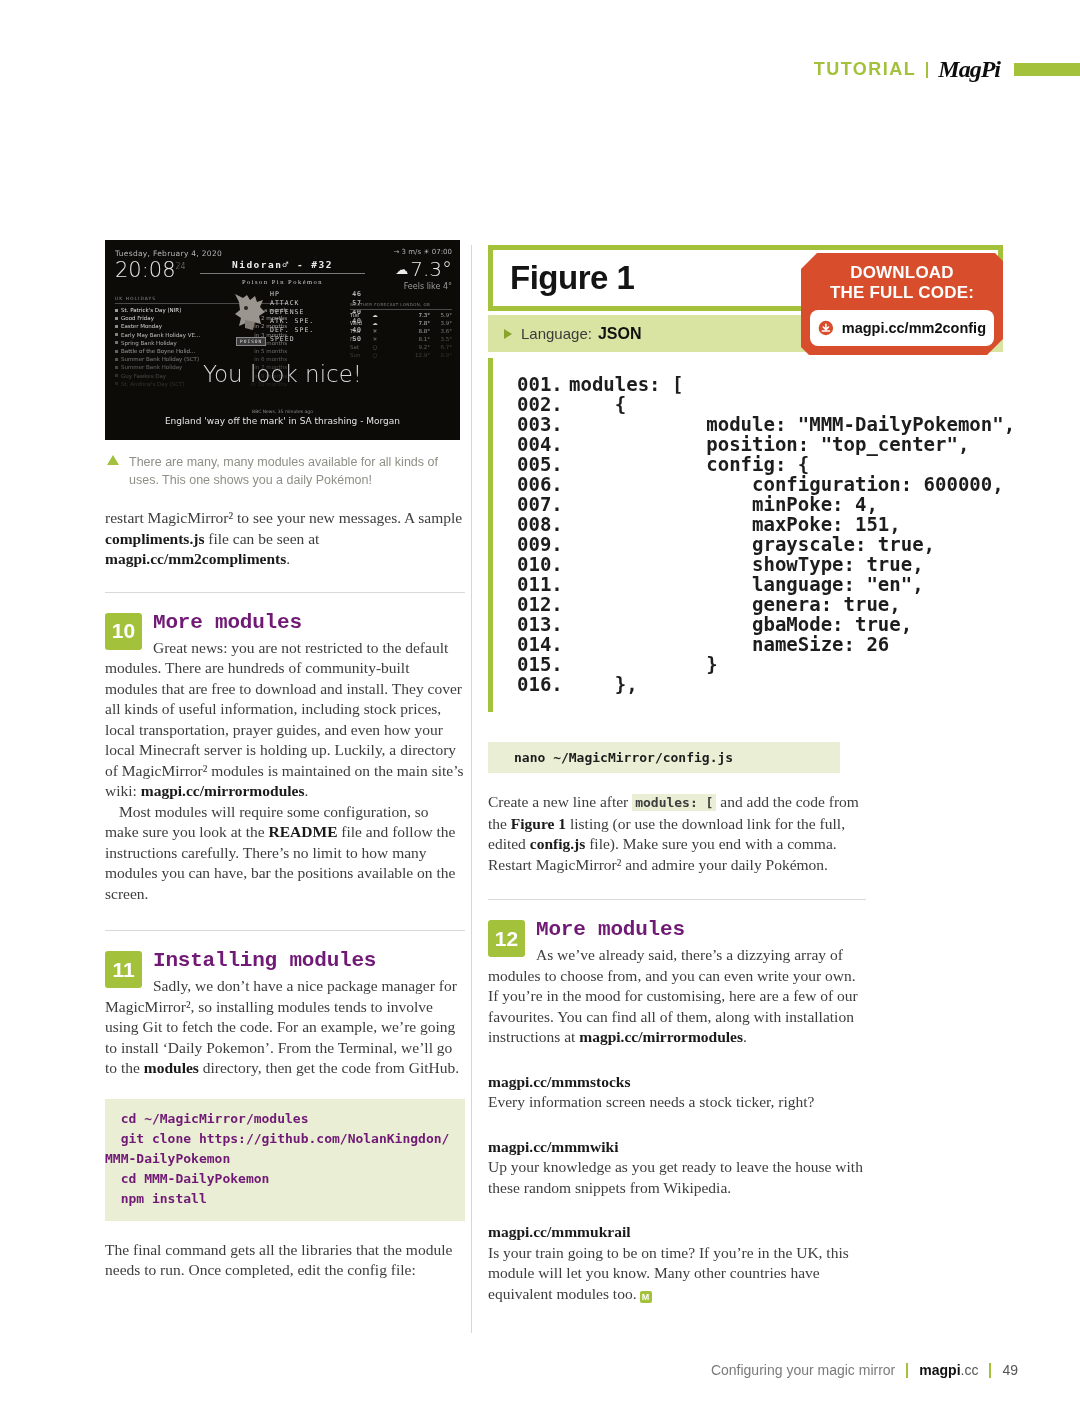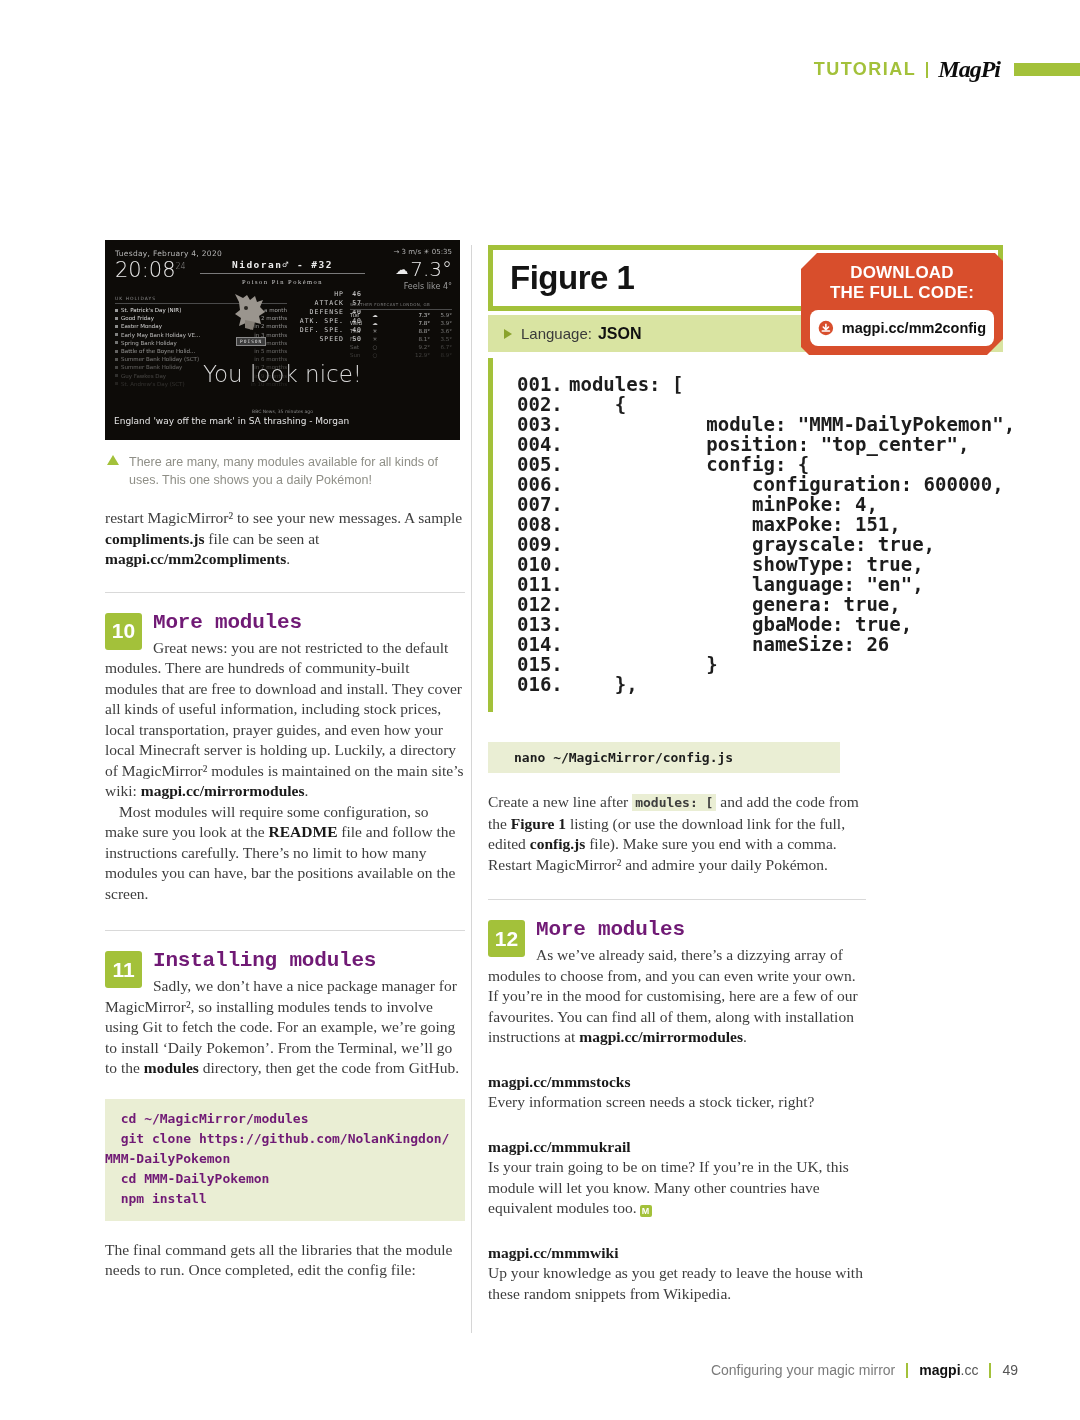--- a/index.html
+++ b/index.html
@@ -39,39 +39,39 @@
   .mm-poke-title { position:absolute; left:95px; top:19px; width:165px; text-align:center;
     font-family:"DejaVu Sans Mono", monospace; font-size:9.5px; font-weight:bold; letter-spacing:1.5px;
     color:#ececec; border-bottom:1px solid #7a7a7a; padding-bottom:3px; }
   .mm-poke-sub { position:absolute; left:95px; top:38px; width:165px; text-align:center;
     font-family:Liberation Serif, serif; font-size:6.5px; letter-spacing:1.5px; color:#c8c8c8; }
   .mm-sprite { position:absolute; left:128px; top:52px; }
   .mm-type { position:absolute; left:131px; top:97px; font-family:"DejaVu Sans Mono", monospace;
     font-size:4.5px; letter-spacing:1px; color:#e0e0e0; background:#3c3c3c; border:1px solid #8a8a8a; padding:1px 3px; }
   .mm-stats { position:absolute; left:165px; top:50px; width:92px; }
   .mm-stat { display:flex; font-family:"DejaVu Sans Mono", monospace; font-size:6.5px; letter-spacing:1px; line-height:9px; color:#e0e0e0; }
-  .mm-stat .lbl { flex:1; text-align:right; color:#cfcfcf; }
+  .mm-stat .lbl { flex:1; text-align:left; color:#cfcfcf; }
   .mm-stat .val { width:18px; text-align:right; }
   .mm-wx { position:absolute; right:8px; top:8px; text-align:right; }
   .mm-wx-top { font-size:7px; color:#b0b0b0; }
   .mm-wx-temp { font-size:20px; font-weight:200; color:#ebebeb; margin-top:1px; }
   .mm-wx-temp .cl { font-size:13px; vertical-align:2px; margin-right:2px; }
   .mm-wx-feels { font-size:8px; color:#9a9a9a; margin-top:1px; }
   .mm-fc { position:absolute; right:8px; top:62px; width:102px; }
   .mm-fc-title { font-size:4px; color:#7d7d7d; letter-spacing:.4px; border-bottom:1px solid #4a4a4a; padding-bottom:1.5px; margin-bottom:1.5px; text-align:left; }
   .mm-fc-row { display:flex; font-size:5.5px; line-height:8px; color:#d8d8d8; }
   .mm-fc-row .d { width:18px; text-align:left; color:#c8c8c8; }
   .mm-fc-row .ic { width:14px; text-align:center; }
   .mm-fc-row .hi { flex:1; text-align:right; }
   .mm-fc-row .lo { width:22px; text-align:right; color:#9a9a9a; }
   .mm-fc-row:nth-child(2){opacity:1}.mm-fc-row:nth-child(3){opacity:.9}.mm-fc-row:nth-child(4){opacity:.75}
   .mm-fc-row:nth-child(5){opacity:.55}.mm-fc-row:nth-child(6){opacity:.4}.mm-fc-row:nth-child(7){opacity:.25}
   .mm-compliment { position:absolute; left:0; right:0; top:121px; text-align:center; font-size:23px; font-weight:200; color:#d8d8d8; }
   .mm-news-meta { position:absolute; left:0; right:0; top:169px; text-align:center; font-size:4.5px; color:#8a8a8a; }
-  .mm-news { position:absolute; left:9px; right:0; top:176px; text-align:left; font-size:9px; color:#e4e4e4; }
+  .mm-news { position:absolute; left:0; right:0; top:176px; text-align:center; font-size:9px; color:#e4e4e4; }
   
   .caption { display:flex; margin-top:13px; width:348px; }
   .cap-tri { width:0; height:0; border-left:6px solid transparent; border-right:6px solid transparent;
              border-bottom:10px solid #a3c13a; margin:2px 10px 0 2px; flex:none; }
   .caption p { font-family:"Liberation Sans", sans-serif; font-size:12.5px; line-height:1.45; color:#8f8f87; }
   
   .para { font-size:15.5px; line-height:20.5px; margin-top:19px; }
   .b { font-weight:bold; color:#1a1a1a; }
   .link { font-weight:bold; color:#1a1a1a; }
   .hr-left { margin-top:22px; }
@@ -230,21 +230,21 @@
             <span class="lbl">DEF. SPE.</span>
             <span class="val">40</span>
           </div>
         <div class="mm-stat">
             <span class="lbl">SPEED</span>
             <span class="val">50</span>
           </div>
       </div>
 
       <div class="mm-wx">
-        <div class="mm-wx-top">→ 3 m/s   ☀ 05:35</div>
+        <div class="mm-wx-top">→ 3 m/s   ☀ 07:00</div>
         <div class="mm-wx-temp"><span class="cl">☁</span><span>7.3°</span></div>
         <div class="mm-wx-feels">Feels like 4°</div>
       </div>
 
       <div class="mm-fc">
         <div class="mm-fc-title">WEATHER FORECAST LONDON, GB</div>
         <div class="mm-fc-row">
             <span class="d">Tue</span>
             <span class="ic">☁</span>
             <span class="hi">7.3°</span>
@@ -427,26 +427,26 @@
       <div class="step-num">12</div>
       <div class="step-title">More modules</div>
       <p class="p1"><span>As we’ve already said, there’s a dizzying array of modules to choose from, and you can even write your own. If you’re in the mood for customising, here are a few of our favourites. You can find all of them, along with installation instructions at </span><span class="link">magpi.cc/mirrormodules</span><span>.</span></p>
     </div>
 
     <div class="linkblock">
       <div class="url">magpi.cc/mmmstocks</div>
       <div>Every information screen needs a stock ticker, right?</div>
     </div>
     <div class="linkblock">
+      <div class="url">magpi.cc/mmmwiki</div>
+      <div>Up your knowledge as you get ready to leave the house with these random snippets from Wikipedia.</div>
+    </div>
+    <div class="linkblock">
       <div class="url">magpi.cc/mmmukrail</div>
       <div><span>Is your train going to be on time? If you’re in the UK, this module will let you know. Many other countries have equivalent modules too.</span><span class="endmark">M</span></div>
-    </div>
-    <div class="linkblock">
-      <div class="url">magpi.cc/mmmwiki</div>
-      <div>Up your knowledge as you get ready to leave the house with these random snippets from Wikipedia.</div>
     </div>
   </div>
 
   <div class="footer">
     <span>Configuring your magic mirror</span>
     <span class="fpipe"></span>
     <span class="fsite"><b>magpi</b><span>.cc</span></span>
     <span class="fpipe"></span>
     <span class="fpage">49</span>
   </div>

